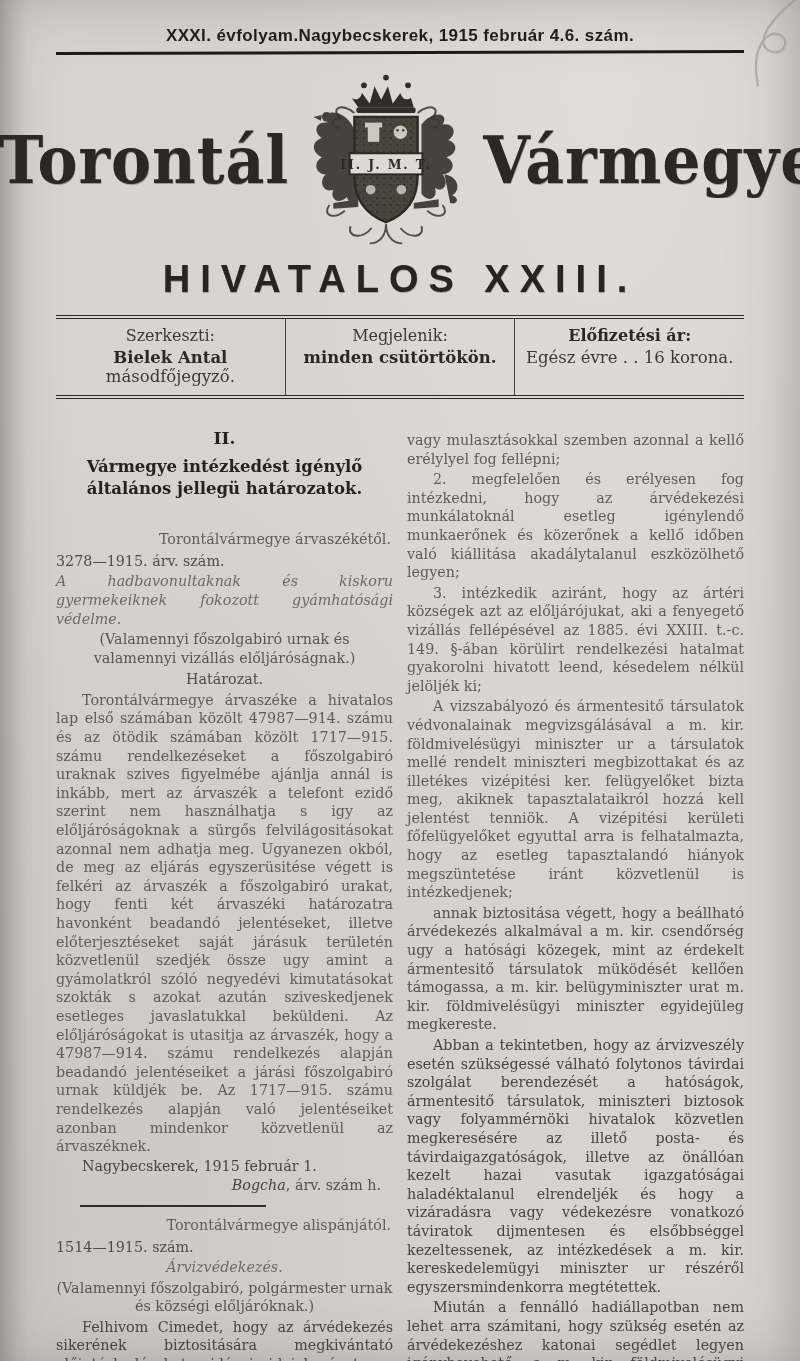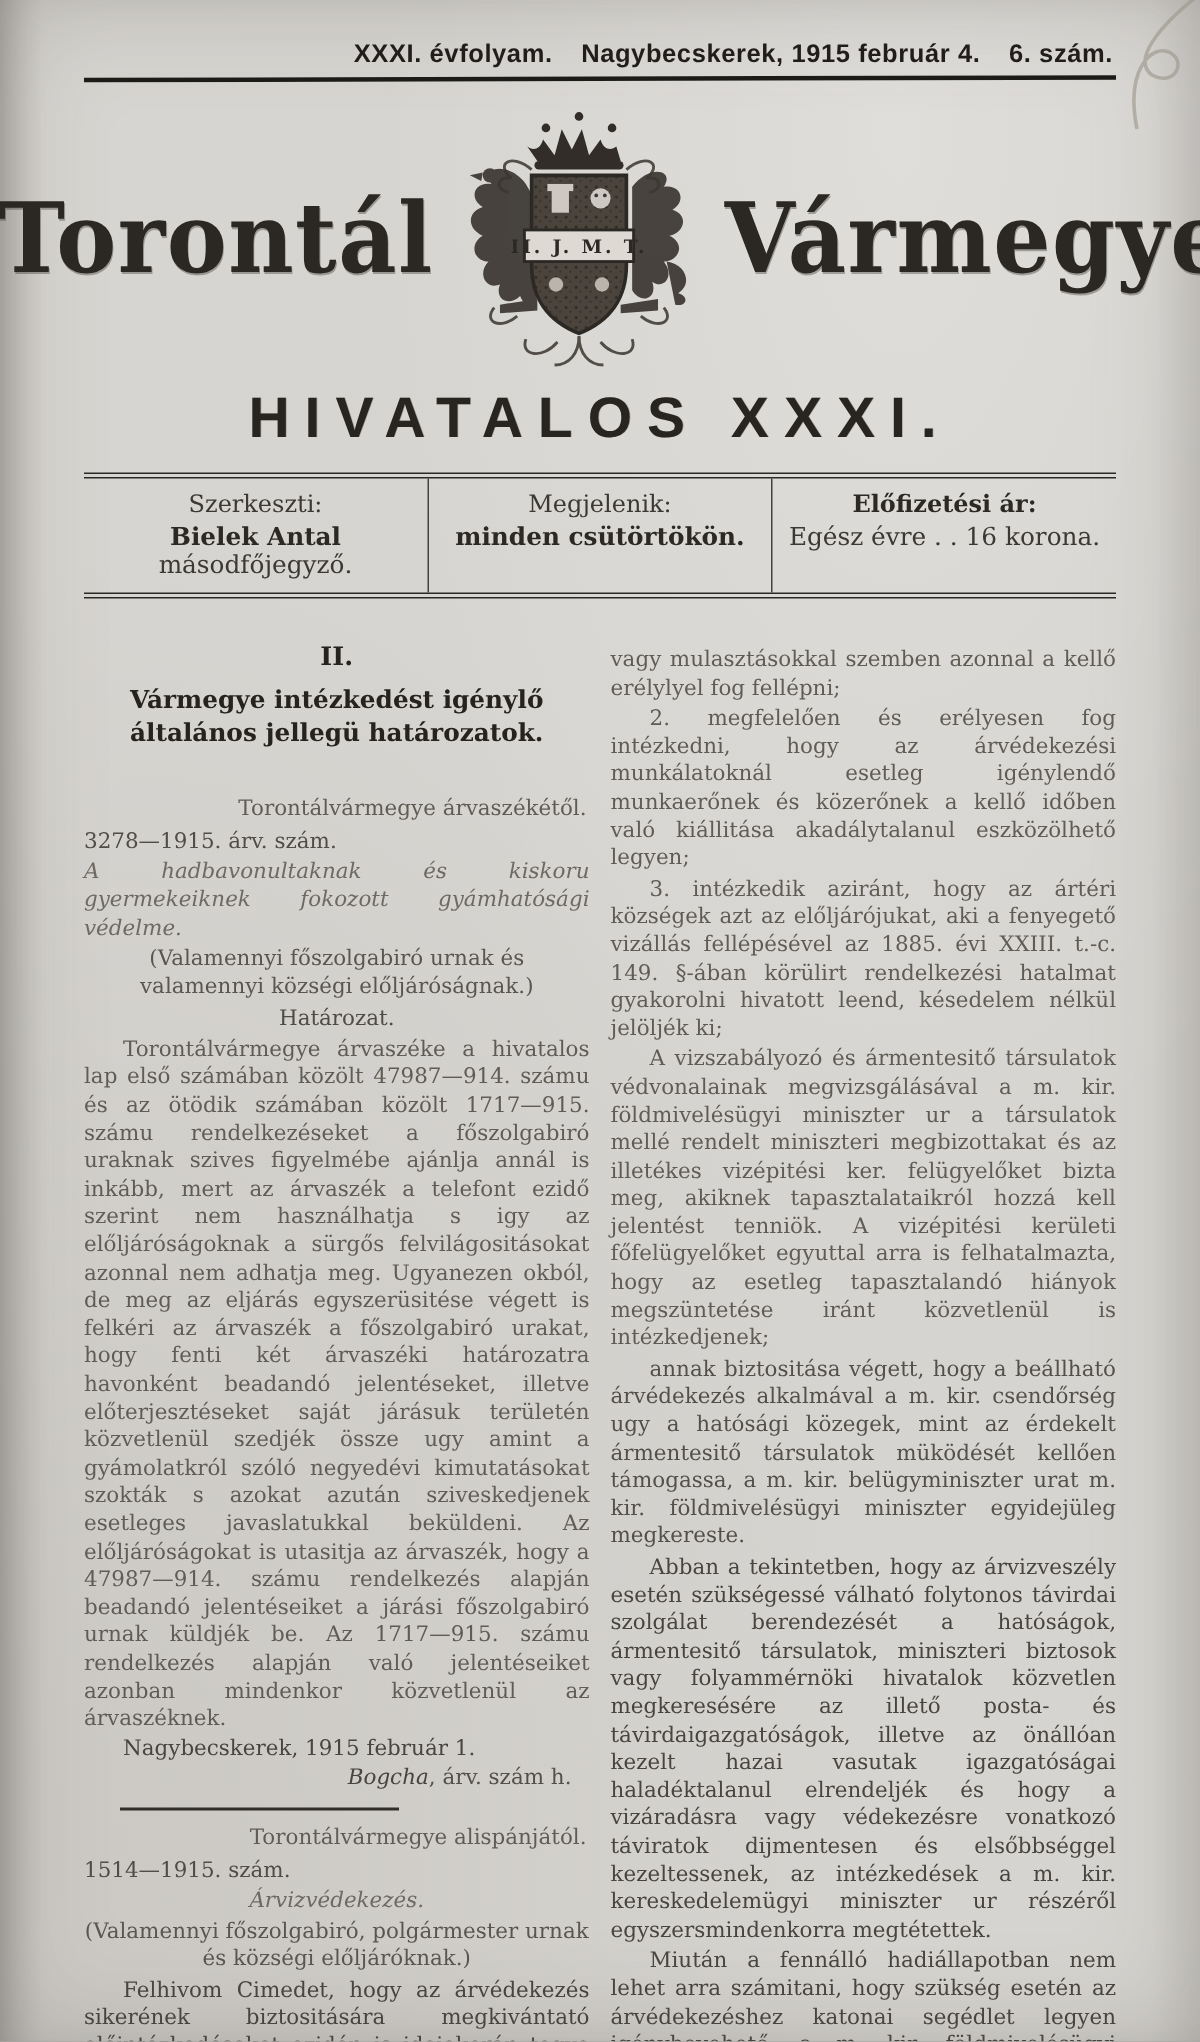--- a/index.html
+++ b/index.html
@@ -12,26 +12,25 @@
     background:
       radial-gradient(ellipse at 75% 6%, rgba(255,255,255,0.22), transparent 42%),
       radial-gradient(ellipse at 10% 90%, rgba(120,114,106,0.12), transparent 50%),
       linear-gradient(90deg, #c6c4c0 0, #d7d5d1 3.5%, #d6d4d0 96%, #c8c6c2 100%);
     box-shadow: inset 0 0 70px rgba(95,90,82,0.28), inset 18px 0 28px -18px rgba(70,64,58,0.35);
     font-family:"DejaVu Serif", serif;
     color:#53504a;
   }
   
   .topline {
-    display:flex; justify-content:flex-end; align-items:baseline;
+    display:flex; justify-content:center; align-items:baseline;
     margin:26px 58px 0 58px;
     font-family:"Liberation Sans", sans-serif;
     font-weight:bold; font-size:17px; color:#201d1a;
     letter-spacing:0.4px;
-    gap:19px;
   }
   .topline-rule { height:3px; background:#1d1b18; margin:5px 56px 0 56px; transform:rotate(-0.15deg); }
   
   .masthead {
     display:flex; align-items:center; justify-content:center;
     margin-top:10px; height:192px;padding-left:18px;
   }
   .mast-word {
     font-family:"DejaVu Serif", serif; font-weight:bold;
     font-size:60px; color:#2b2723; letter-spacing:1px;
@@ -154,21 +153,21 @@
       <rect x="57" y="88" width="76" height="22" fill="#ded9d2" stroke="#2c2823" stroke-width="2"></rect>
       <text x="95" y="104" text-anchor="middle" font-family="DejaVu Serif, serif" font-size="13" font-weight="bold" letter-spacing="2" fill="#2c2823">II. J. M. T.</text>
 
       <circle cx="79" cy="126" r="5" fill="#b9b4ac"></circle>
       <circle cx="111" cy="126" r="5" fill="#b9b4ac"></circle>
     </svg>
 
     <span class="mast-word right">Vármegye</span>
   </div>
 
-  <div class="lapja">HIVATALOS XXXI.</div>
+  <div class="lapja">HIVATALOS XXIII.</div>
 
   <div class="infobar">
     <div class="infocell">
       <span class="info-label">Szerkeszti:</span>
       <span class="info-value"><span class="bold">Bielek Antal</span><span> másodfőjegyző.</span></span>
     </div>
     <div class="infocell">
       <span class="info-label">Megjelenik:</span>
       <span class="info-value bold">minden csütörtökön.</span>
     </div>
@@ -180,21 +179,21 @@
 
   <div class="columns">
 
     <div class="col">
       <div class="sec-num">II.</div>
       <div class="sec-title">Vármegye intézkedést igénylő általános jellegü határozatok.</div>
 
       <div class="source-line faded">Torontálvármegye árvaszékétől.</div>
       <div class="ref-line">3278—1915. árv. szám.</div>
       <div class="subject">A hadbavonultaknak és kiskoru gyermekeiknek fokozott gyámhatósági védelme.</div>
-      <div class="addressee">(Valamennyi főszolgabiró urnak és valamennyi községi előljáróságnak.)</div>
+      <div class="addressee">(Valamennyi főszolgabiró urnak és valamennyi vizállás előljáróságnak.)</div>
       <div class="decision">Határozat.</div>
 
       <p class="para indent faded">Torontálvármegye árvaszéke a hivatalos lap első számában közölt 47987—914. számu és az ötödik számában közölt 1717—915. számu rendelkezéseket a főszolgabiró uraknak szives figyelmébe ajánlja annál is inkább, mert az árvaszék a telefont ezidő szerint nem használhatja s igy az előljáróságoknak a sürgős felvilágositásokat azonnal nem adhatja meg. Ugyanezen okból, de meg az eljárás egyszerüsitése végett is felkéri az árvaszék a főszolgabiró urakat, hogy fenti két árvaszéki határozatra havonként beadandó jelentéseket, illetve előterjesztéseket saját járásuk területén közvetlenül szedjék össze ugy amint a gyámolatkról szóló negyedévi kimutatásokat szokták s azokat azután sziveskedjenek esetleges javaslatukkal beküldeni. Az előljáróságokat is utasitja az árvaszék, hogy a 47987—914. számu rendelkezés alapján beadandó jelentéseiket a járási főszolgabiró urnak küldjék be. Az 1717—915. számu rendelkezés alapján való jelentéseiket azonban mindenkor közvetlenül az árvaszéknek.</p>
 
       <p class="dateline-p darker">Nagybecskerek, 1915 február 1.</p>
       <p class="sig-line"><span class="sig-name darker">Bogcha</span><span>, árv. szám h.</span></p>
 
       <hr class="section-divider">
 
       <div class="source-line faded" style="margin-top:4px">Torontálvármegye alispánjától.</div>

